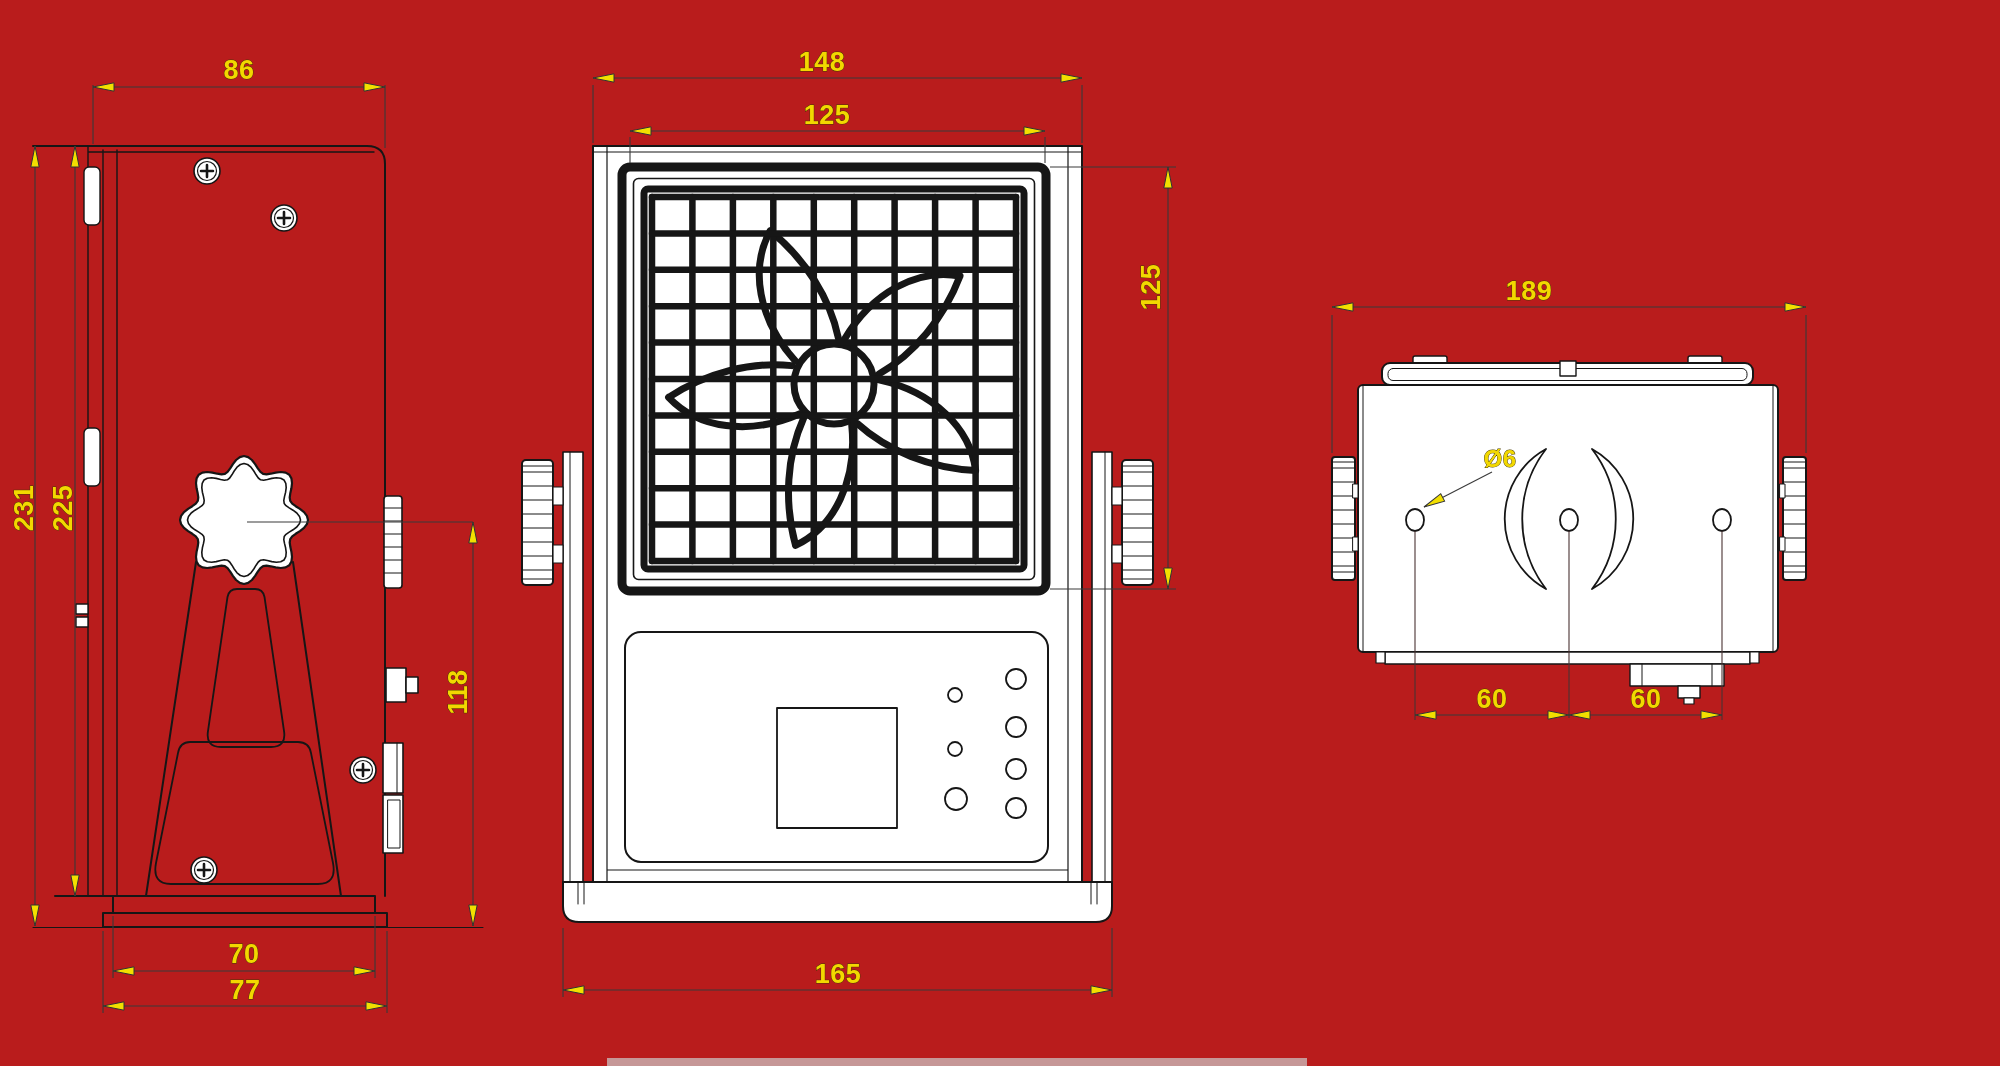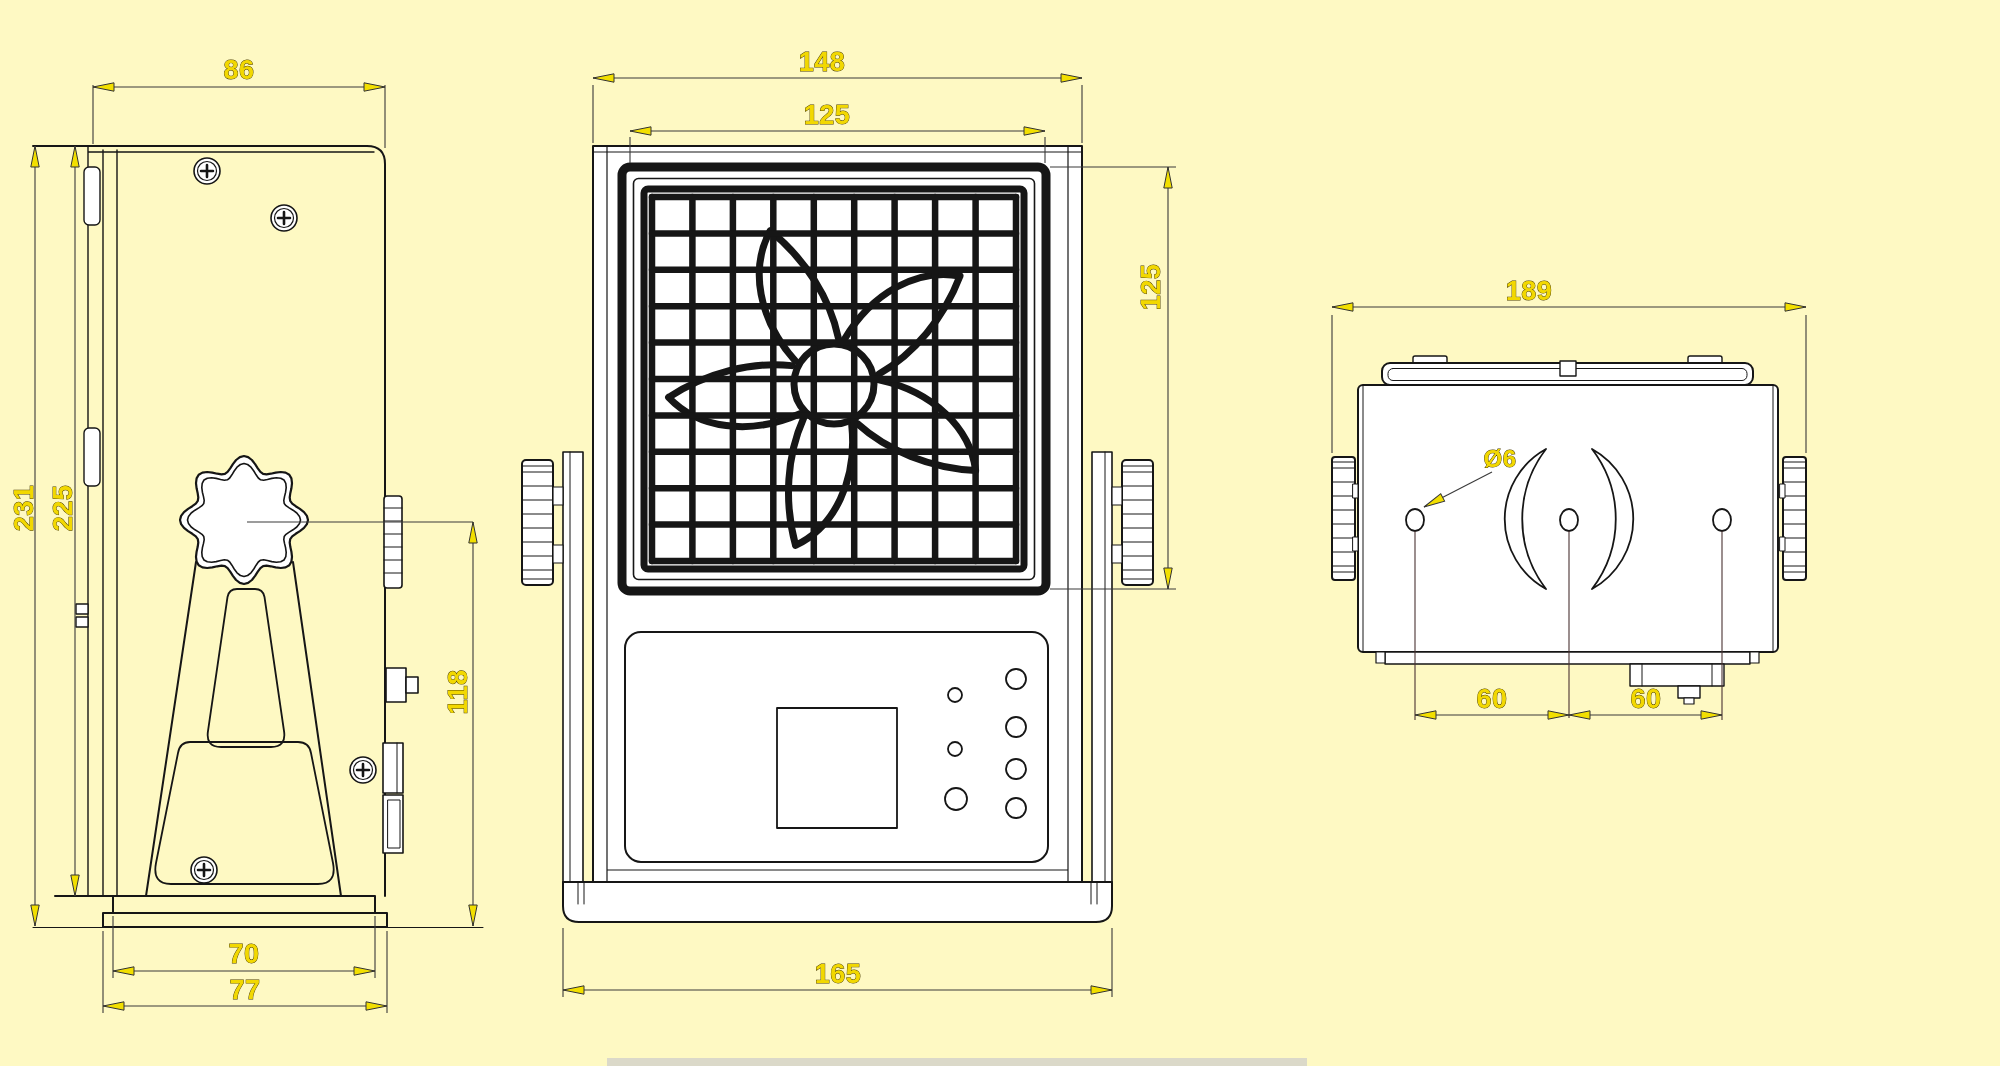--- a/index.html
+++ b/index.html
@@ -1,16 +1,16 @@
 <!DOCTYPE html>
 <html><head>
 <meta charset="utf-8">
 <style>
   html,body{margin:0;padding:0;background:#ffffff;}
-  .canvas{position:relative;width:2000px;height:1066px;background:#fef9c3;overflow:hidden;
+  .canvas{position:relative;width:2000px;height:1066px;background:#b91c1c;overflow:hidden;
           font-family:"Liberation Sans",sans-serif;}
   svg{position:absolute;left:0;top:0;}
   .ink{stroke:#161616;fill:none;stroke-linecap:round;stroke-linejoin:round;}
   .dimline{stroke:#3a3a3a;stroke-width:1.1;fill:none;}
   .refline{stroke:#4a3434;stroke-width:1.1;fill:none;}
   text.dim{font:700 27px "Liberation Sans",sans-serif;fill:#f2d800;stroke:#4a3c00;
            stroke-width:0.9px;paint-order:stroke;text-anchor:middle;letter-spacing:0.5px;}
   text.dim-small{font-size:24px;}
 </style>
 </head>

